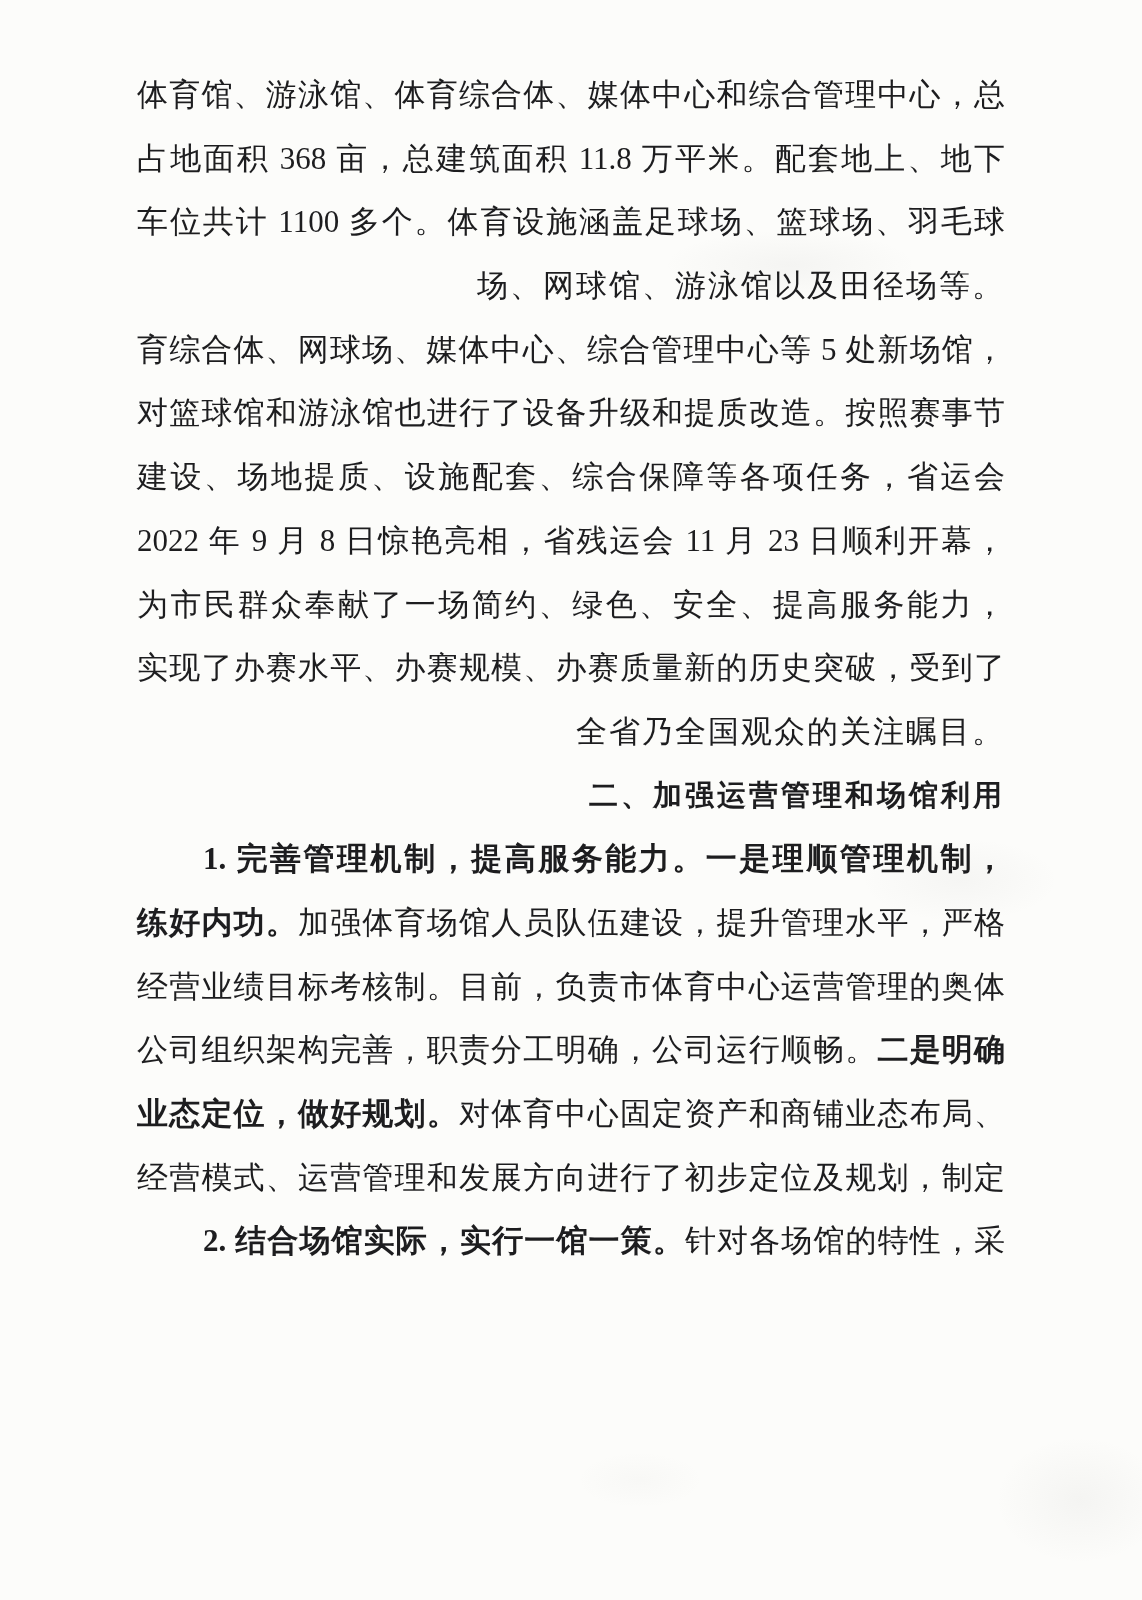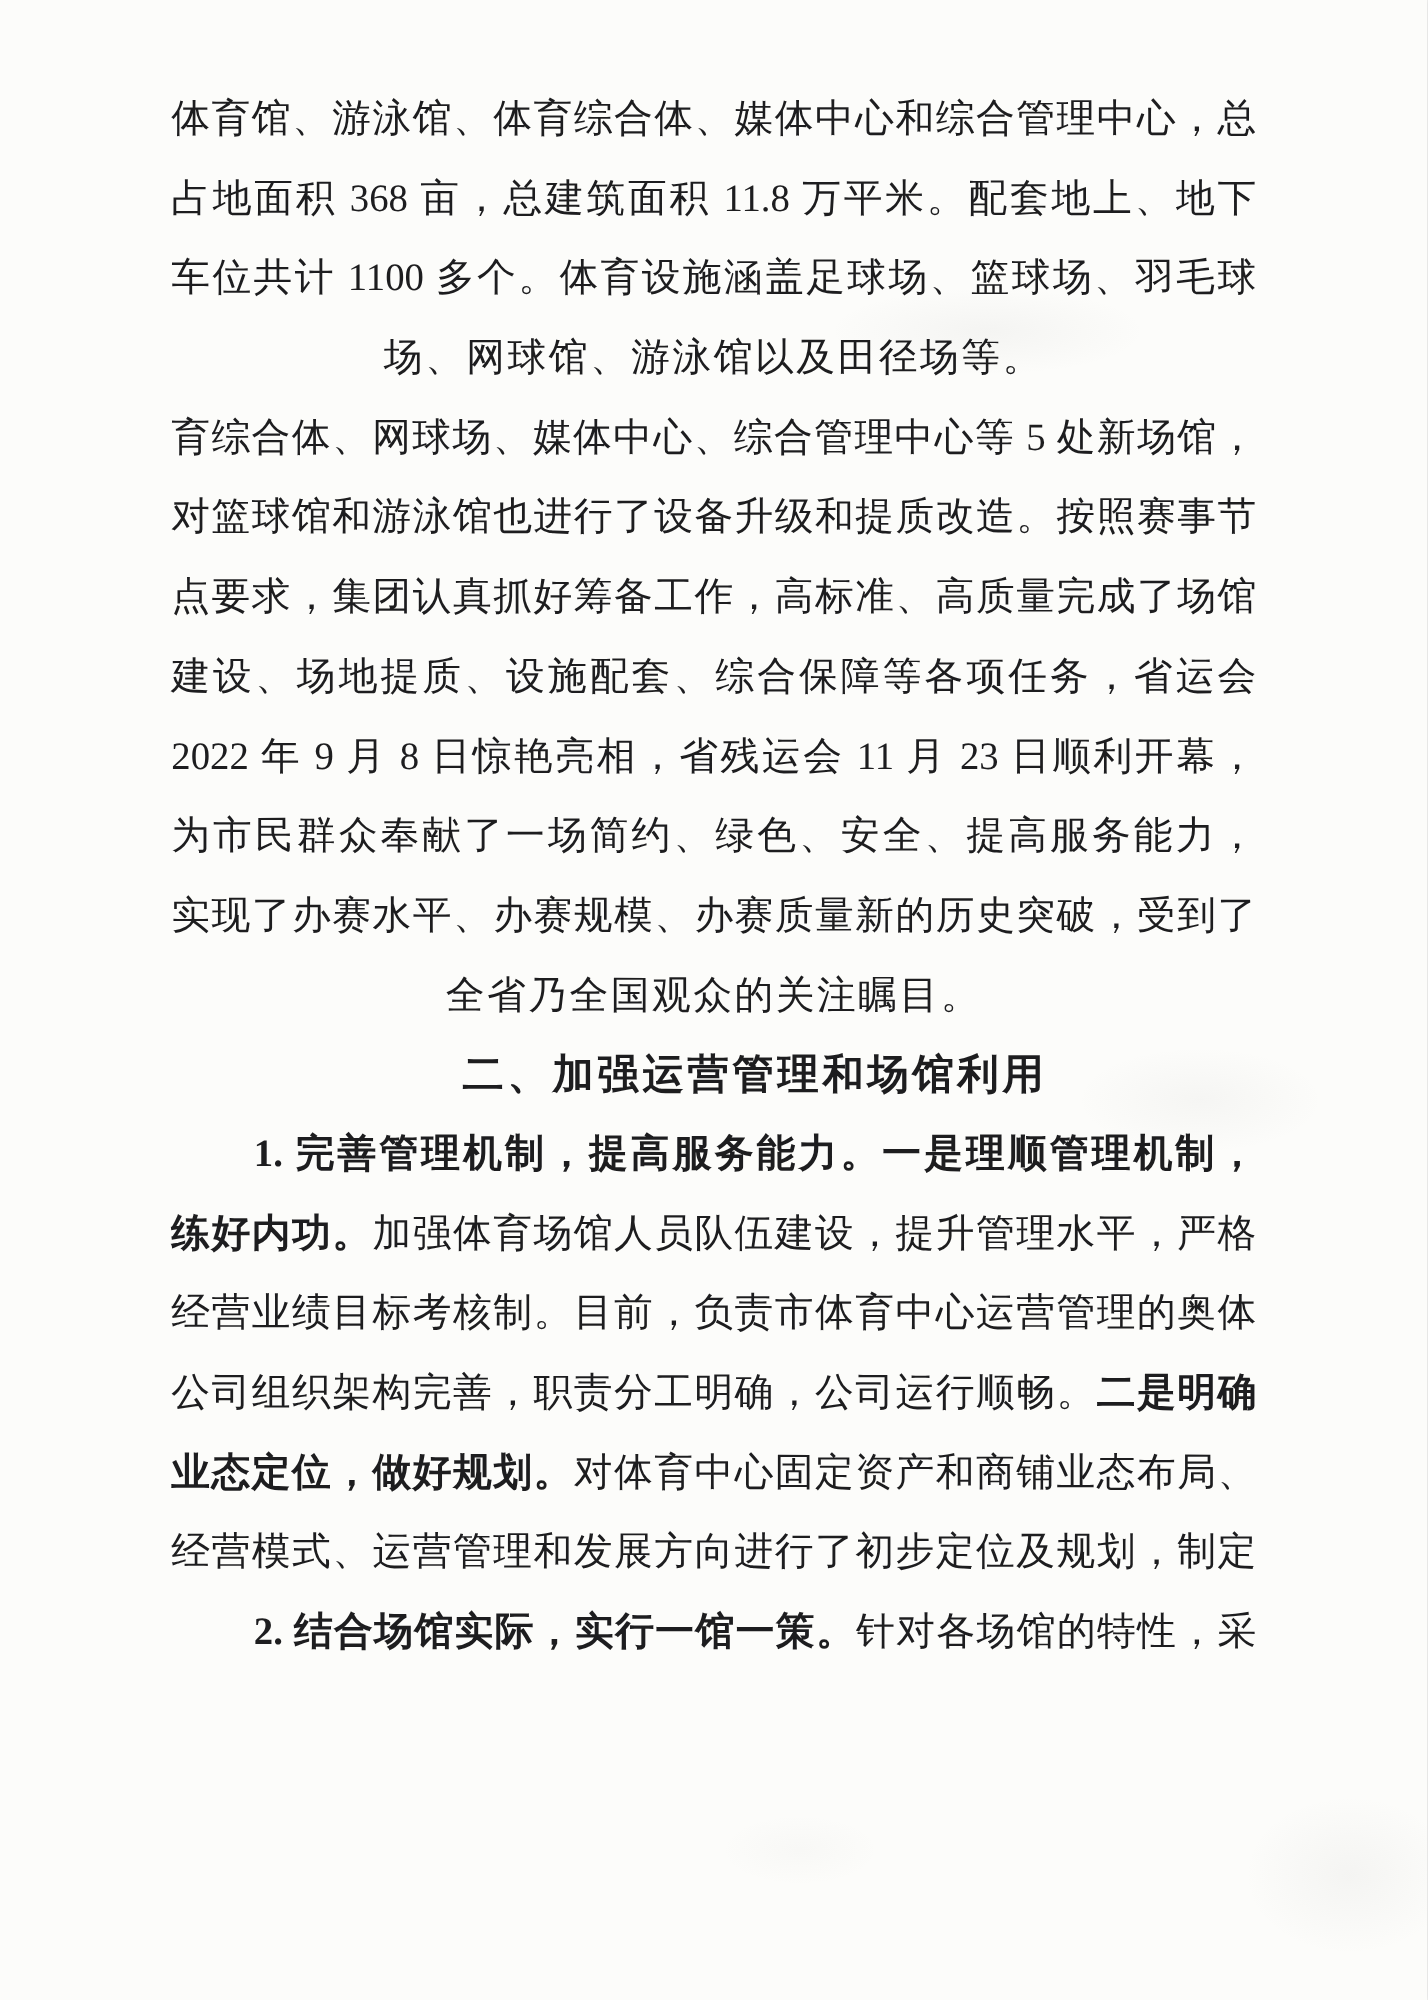--- a/index.html
+++ b/index.html
@@ -35,48 +35,47 @@
     font-family: "Liberation Serif", serif;
     color: #1d1d1f;
     white-space: normal;
     overflow: visible;
   }
   .line.justify {
     text-align: justify;
     text-align-last: justify;
   }
   .line.left {
-    text-align: center;
+    text-align: right;
     letter-spacing: 2px;
   }
   .line.indent {
     text-indent: 66px;
   }
   .line.heading {
     font-family: "Liberation Sans", sans-serif;
     font-weight: 700;
-    font-size: 33px;
+    font-size: 29px;
     letter-spacing: 3px;
   }
   .seg.b {
     font-weight: 700;
   }
 </style>
 </head>
 <body>
 
 <div class="page">
   <div class="text-block" id="text-block">
       <div class="line justify"><span class="seg">体育馆、游泳馆、体育综合体、媒体中心和综合管理中心，总</span></div>
       <div class="line justify"><span class="seg">占地面积 368 亩，总建筑面积 11.8 万平米。配套地上、地下</span></div>
       <div class="line justify"><span class="seg">车位共计 1100 多个。体育设施涵盖足球场、篮球场、羽毛球</span></div>
       <div class="line left"><span class="seg">场、网球馆、游泳馆以及田径场等。</span></div>
       <div class="line justify"><span class="seg">育综合体、网球场、媒体中心、综合管理中心等 5 处新场馆，</span></div>
       <div class="line justify"><span class="seg">对篮球馆和游泳馆也进行了设备升级和提质改造。按照赛事节</span></div>
-      <div class="line justify"><span class="seg">点要求，集团认真抓好筹备工作，高标准、高质量完成了场馆</span></div>
       <div class="line justify"><span class="seg">建设、场地提质、设施配套、综合保障等各项任务，省运会</span></div>
       <div class="line justify"><span class="seg">2022 年 9 月 8 日惊艳亮相，省残运会 11 月 23 日顺利开幕，</span></div>
       <div class="line justify"><span class="seg">为市民群众奉献了一场简约、绿色、安全、提高服务能力，</span></div>
       <div class="line justify"><span class="seg">实现了办赛水平、办赛规模、办赛质量新的历史突破，受到了</span></div>
       <div class="line left"><span class="seg">全省乃全国观众的关注瞩目。</span></div>
       <div class="line left indent heading"><span class="seg b">二、加强运营管理和场馆利用</span></div>
       <div class="line justify indent"><span class="seg b">1. 完善管理机制，提高服务能力。一是理顺管理机制，</span></div>
       <div class="line justify"><span class="seg b">练好内功。</span><span class="seg">加强体育场馆人员队伍建设，提升管理水平，严格</span></div>
       <div class="line justify"><span class="seg">经营业绩目标考核制。目前，负责市体育中心运营管理的奥体</span></div>
       <div class="line justify"><span class="seg">公司组织架构完善，职责分工明确，公司运行顺畅。</span><span class="seg b">二是明确</span></div>

